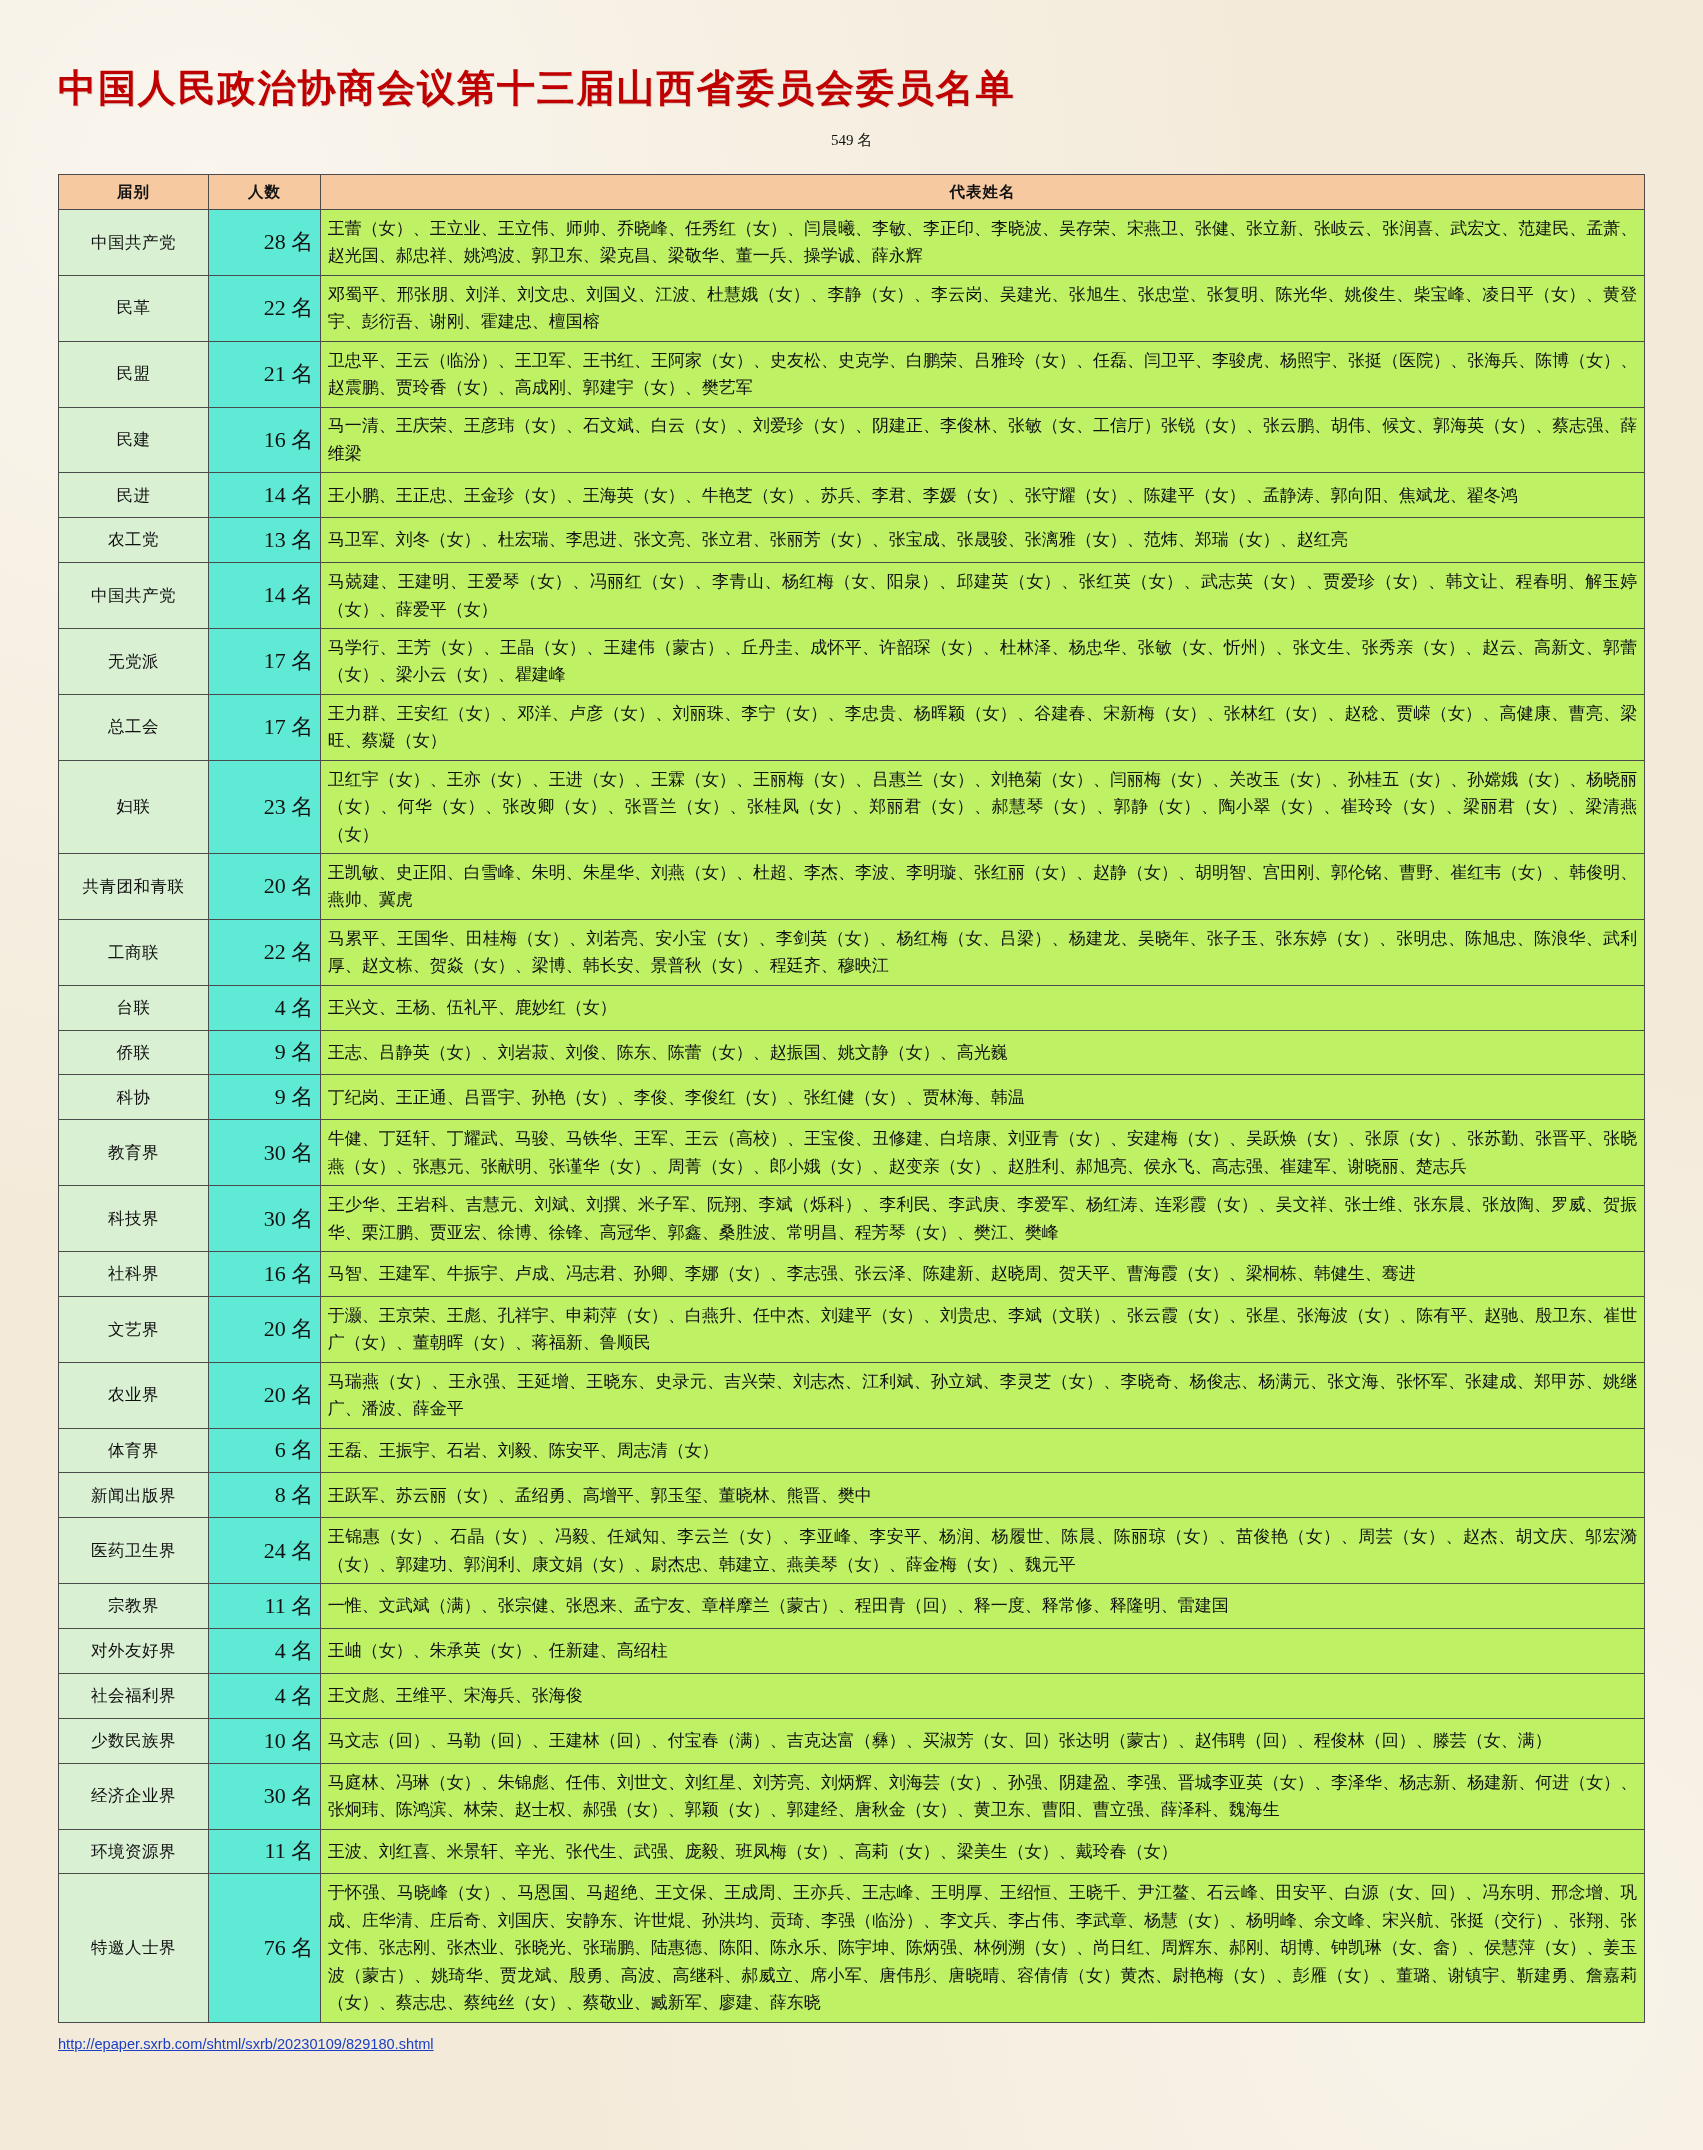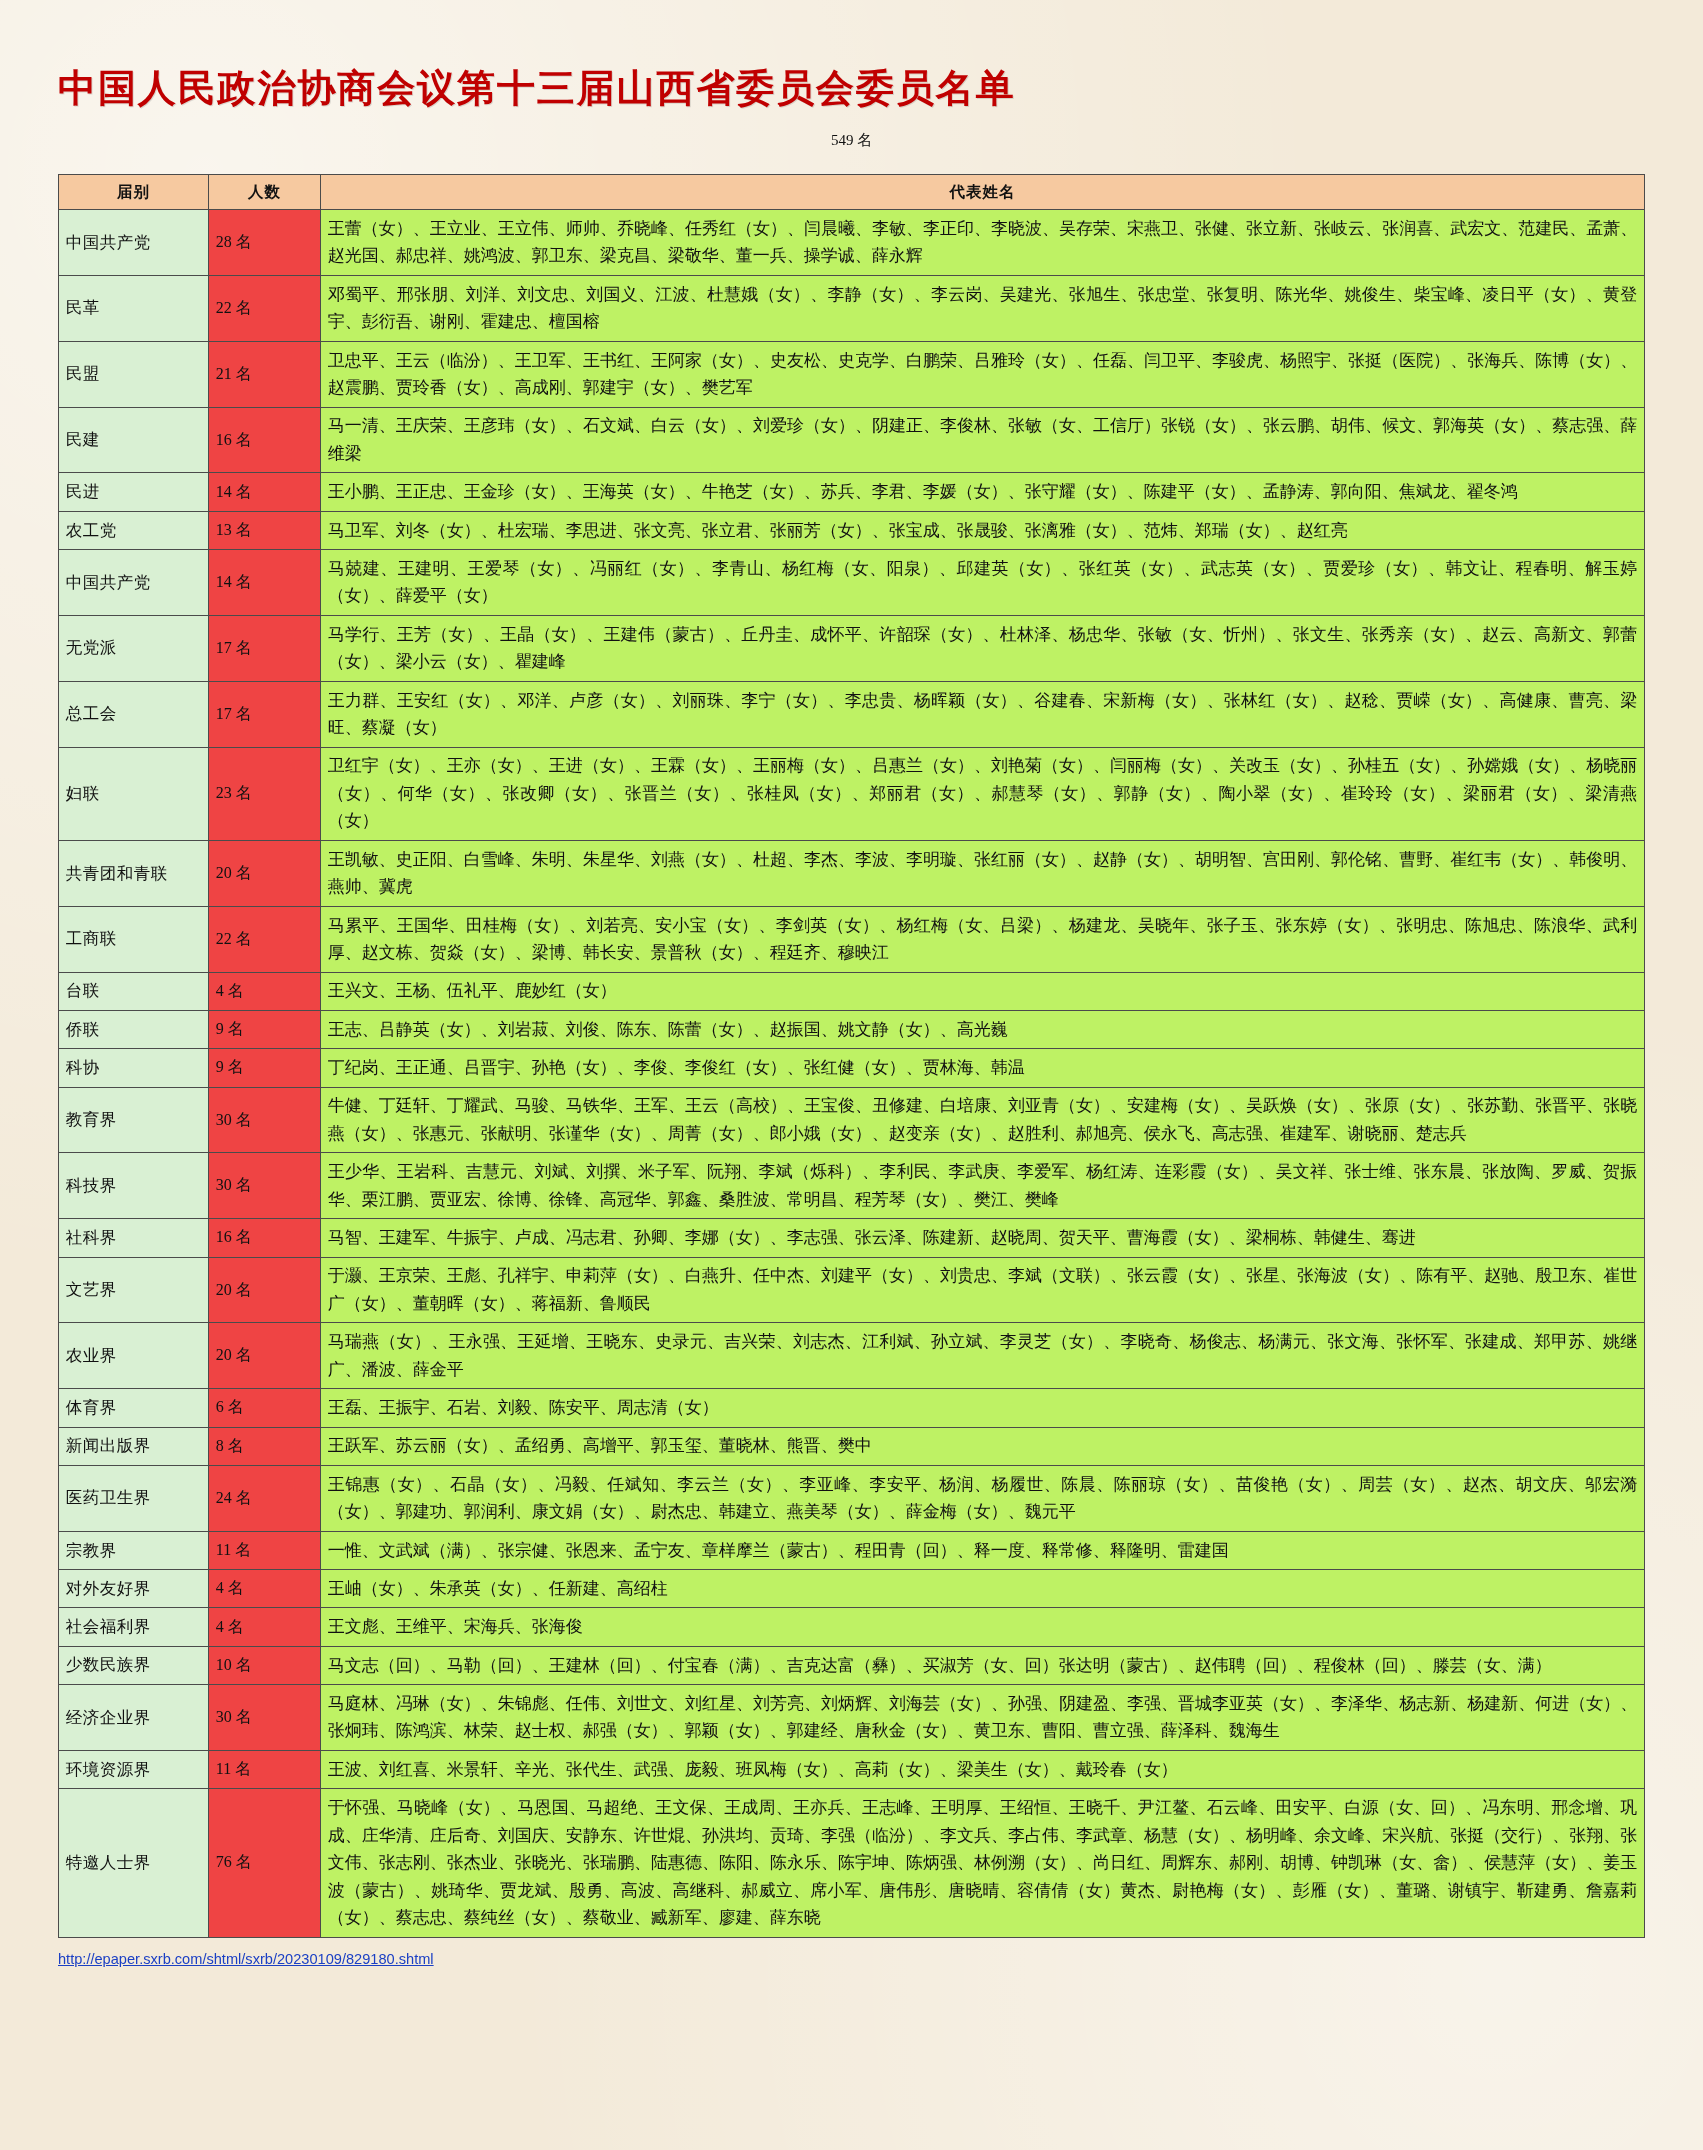--- a/index.html
+++ b/index.html
@@ -58,28 +58,29 @@
     text-align: center;
     font-weight: bold;
     font-size: 16.5px;
     letter-spacing: 1px;
   }
   col.c-group { width: 150px; }
   col.c-count { width: 112px; }
   col.c-names { width: auto; }
   tbody td.group {
     background: #d9f0d3;
+    text-align: center;
     font-size: 16.5px;
     letter-spacing: 0.5px;
     white-space: nowrap;
   }
   tbody td.count {
-    background: #ef4444;
-    text-align: left;
-    font-size: 16px;
+    background: #5eead4;
+    text-align: right;
+    font-size: 22px;
     white-space: nowrap;
   }
   tbody td.names {
     background: #bef264;
     text-align: justify;
     text-justify: inter-ideograph;
     font-size: 17px;
     line-height: 1.62;
   }
   .source {

